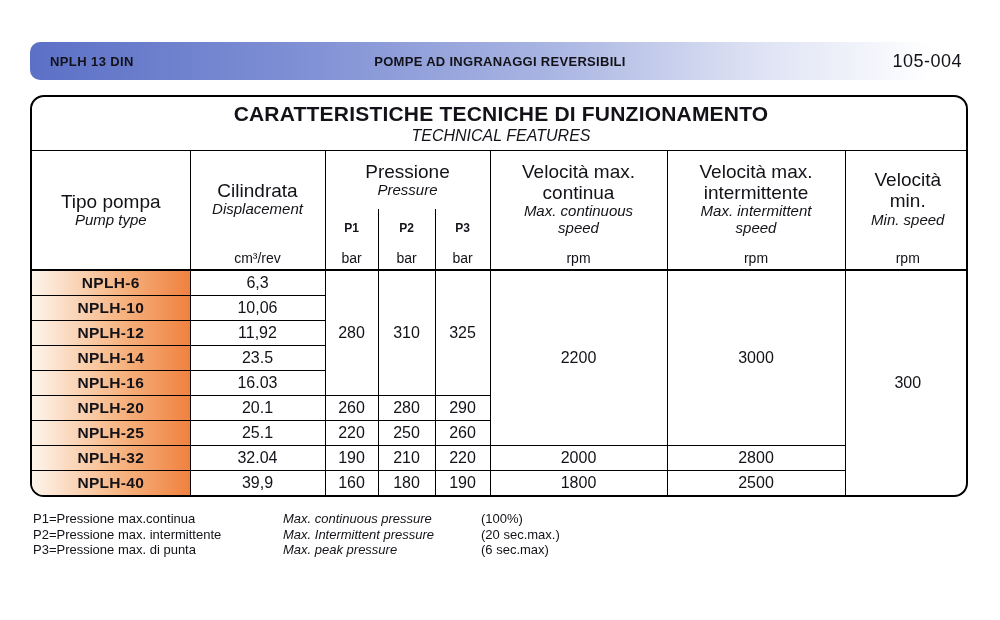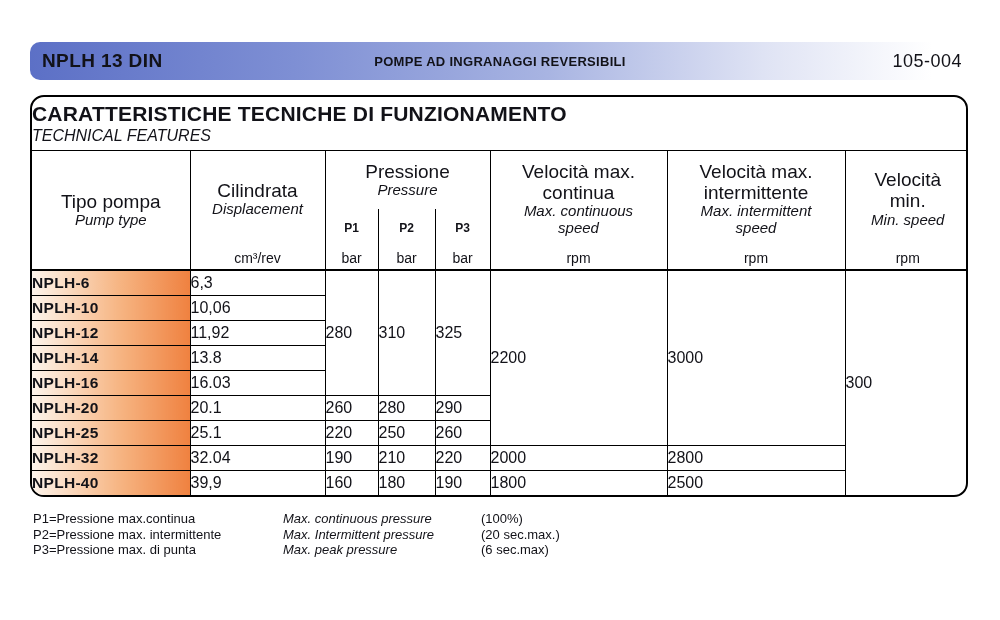--- a/index.html
+++ b/index.html
@@ -15,22 +15,22 @@
   .header-bar {
     position: absolute;
     left: 30px; top: 42px;
     width: 940px; height: 38px;
     border-radius: 10px;
     background: linear-gradient(90deg, #5c70c6 0%, #7e8fd4 28%, #a8b4e2 55%, #dfe3f4 78%, #ffffff 96%);
     display: flex;
     align-items: center;
   }
   .model-label {
-    padding-left: 12px;
-    font-size: 19px;
+    padding-left: 20px;
+    font-size: 13px;
     font-weight: bold;
     letter-spacing: 0.4px;
     white-space: nowrap;
   }
   .header-center {
     position: absolute;
     left: 50%; top: 50%;
     transform: translate(-50%, -50%);
     text-align: center;
     white-space: nowrap;
@@ -55,20 +55,21 @@
     overflow: hidden;
     background: #fff;
   }
   table {
     width: 100%; height: 100%;
     border-collapse: collapse;
     table-layout: fixed;
   }
   th, td {
     border: 1.5px solid #000;
+    text-align: center;
     vertical-align: middle;
     padding: 0;
     font-weight: normal;
   }
   .title-cell { border: none; border-bottom: 1.5px solid #000; height: 53px; }
   .table-title { font-size: 21px; font-weight: bold; letter-spacing: 0.2px; }
   .table-subtitle { font-size: 16px; font-style: italic; margin-top: 1px; }
 
   tr.h1 { height: 59px; }
   tr.h2 { height: 38px; }
@@ -200,21 +201,21 @@
     <tr class="data">
       <td class="pump">NPLH-10</td>
       <td class="num">10,06</td>
     </tr>
     <tr class="data">
       <td class="pump">NPLH-12</td>
       <td class="num">11,92</td>
     </tr>
     <tr class="data">
       <td class="pump">NPLH-14</td>
-      <td class="num">13.8</td>
+      <td class="num">23.5</td>
     </tr>
     <tr class="data">
       <td class="pump">NPLH-16</td>
       <td class="num">16.03</td>
     </tr>
     <tr class="data">
       <td class="pump">NPLH-20</td>
       <td class="num">20.1</td>
       <td class="num">260</td>
       <td class="num">280</td>

